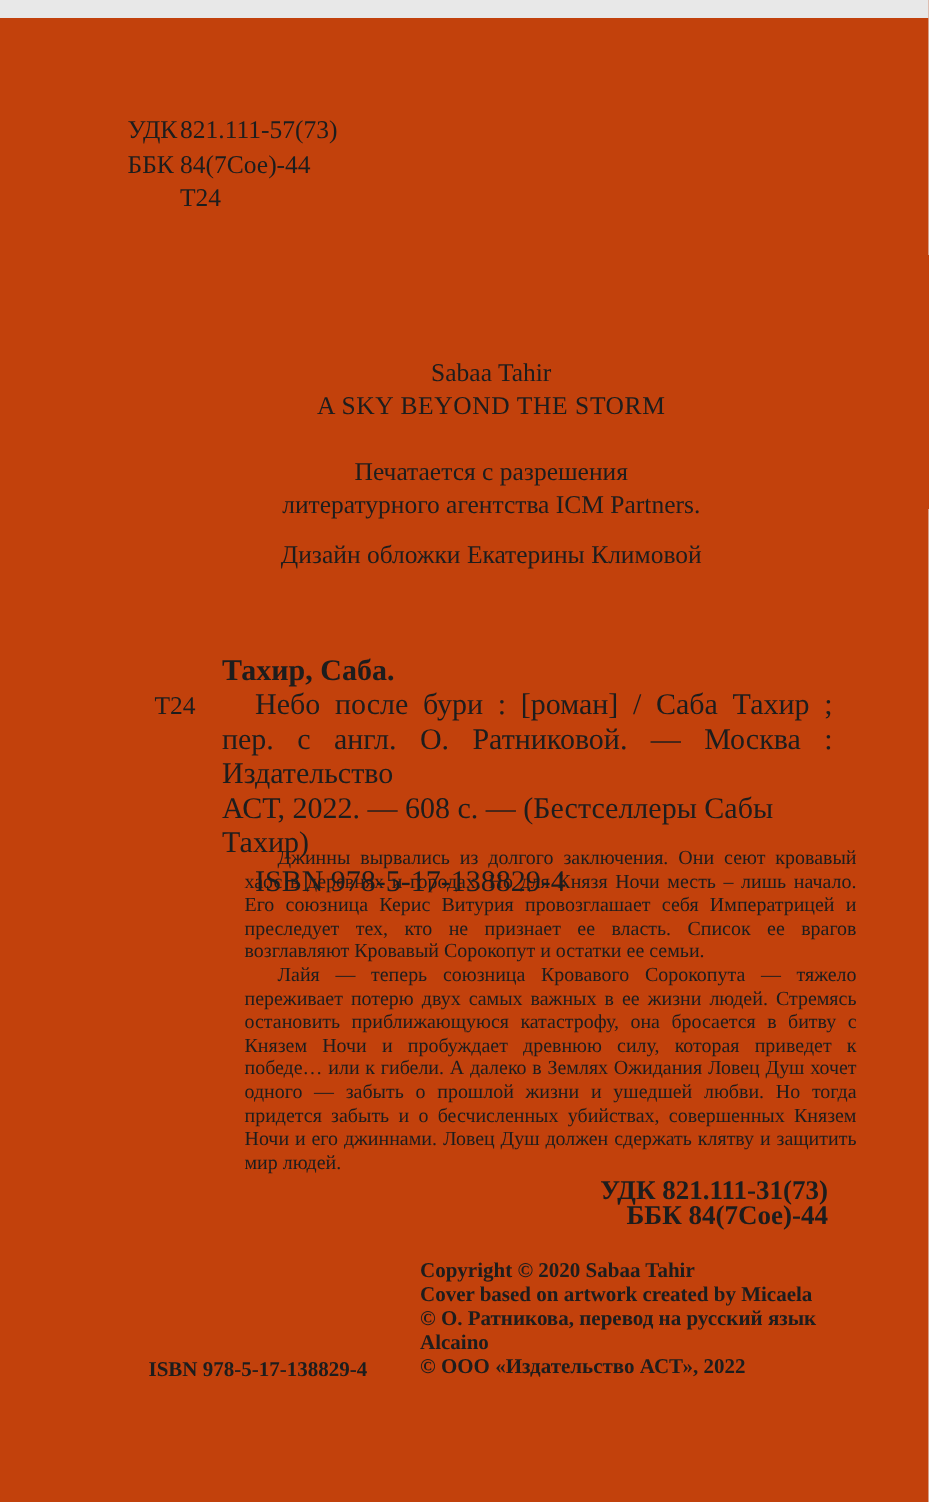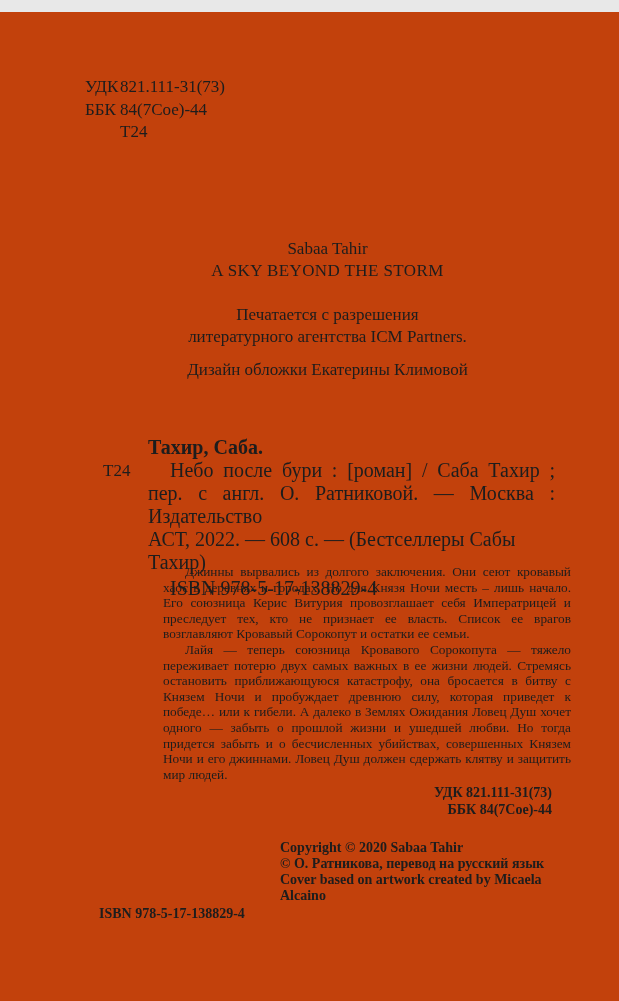--- a/index.html
+++ b/index.html
@@ -72,21 +72,21 @@
     line-height: 15.6px;
     text-align: justify;
   }
   .annotation p { margin: 0; text-indent: 22px; }
 
   
   .bottom-codes {
     position: absolute;
     right: 67px;
     top: 773px;
-    font-size: 14px;
+    font-size: 18px;
     line-height: 16.5px;
     font-weight: 600;
     text-align: right;
     white-space: nowrap;
   }
 
   
   .copyright-block {
     position: absolute;
     left: 280px;
@@ -108,21 +108,21 @@
   }
 </style>
 </head>
 <body>
 
 <div class="page">
 
   <div class="top-codes">
     <div class="code-row">
       <span class="code-label">УДК</span>
-      <span>821.111-31(73)</span>
+      <span>821.111-57(73)</span>
     </div>
     <div class="code-row">
       <span class="code-label">ББК</span>
       <span>84(7Сое)-44</span>
     </div>
     <div class="code-row">
       <span class="code-label"></span>
       <span>Т24</span>
     </div>
   </div>
@@ -152,20 +152,21 @@
     <p>Лайя — теперь союзница Кровавого Сорокопута — тяжело переживает потерю двух самых важных в ее жизни людей. Стремясь остановить приближающуюся катастрофу, она бросается в битву с Князем Ночи и пробуждает древнюю силу, которая приведет к победе… или к гибели. А далеко в Землях Ожидания Ловец Душ хочет одного — забыть о прошлой жизни и ушедшей любви. Но тогда придется забыть и о бесчисленных убийствах, совершенных Князем Ночи и его джиннами. Ловец Душ должен сдержать клятву и защитить мир людей.</p>
   </div>
 
   <div class="bottom-codes">
     <div>УДК 821.111-31(73)</div>
     <div>ББК 84(7Сое)-44</div>
   </div>
 
   <div class="copyright-block">
     <div>Copyright © 2020 Sabaa Tahir</div>
+    <div>Cover based on artwork created by Micaela</div>
     <div>© О. Ратникова, перевод на русский язык</div>
-    <div>Cover based on artwork created by Micaela</div>
     <div>Alcaino</div>
+    <div>© ООО «Издательство АСТ», 2022</div>
   </div>
 
   <div class="footer-isbn">ISBN 978-5-17-138829-4</div>
 
 </div>
 
 </body></html>

